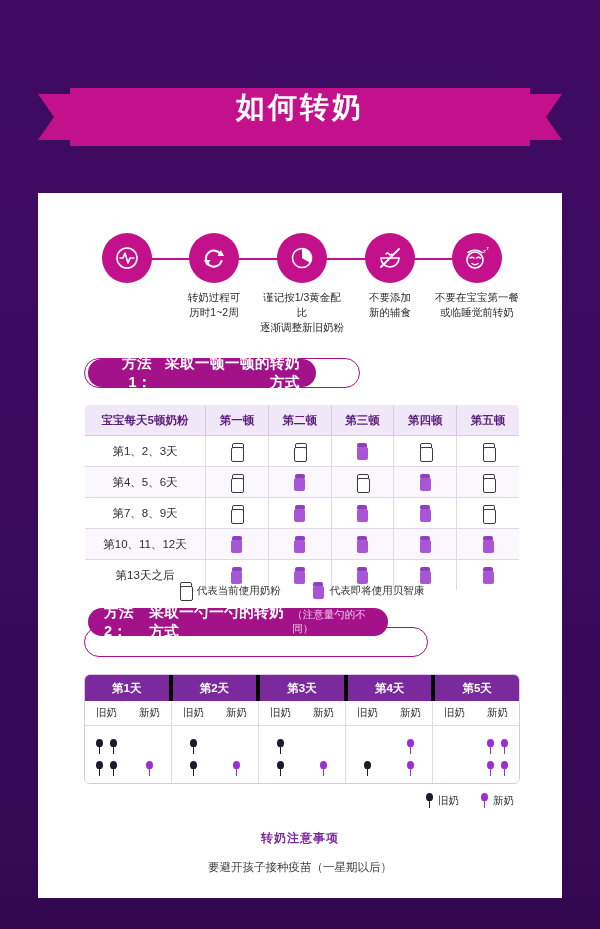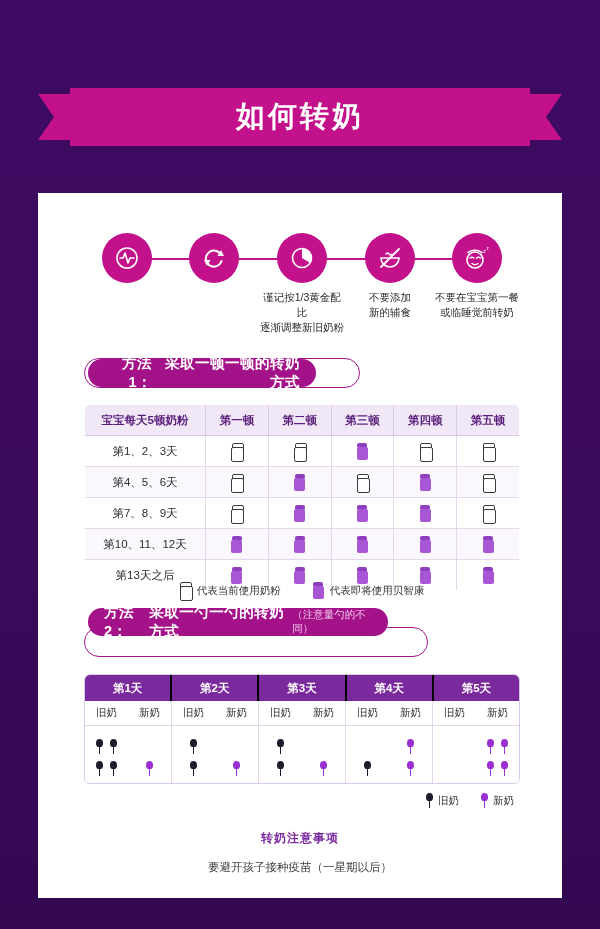--- a/index.html
+++ b/index.html
@@ -14,21 +14,21 @@
 
   
   .banner{position:absolute;top:88px;left:38px;width:524px;height:58px;}
   .banner .ribbon-left,.banner .ribbon-right{
     position:absolute;top:6px;width:46px;height:46px;background:#c2118b;
   }
   .banner .ribbon-left{left:0;clip-path:polygon(0 0,100% 0,100% 100%,0 100%,16px 50%);}
   .banner .ribbon-right{right:0;clip-path:polygon(0 0,100% 0,calc(100% - 16px) 50%,100% 100%,0 100%);}
   .banner .plate{
     position:absolute;left:32px;right:32px;top:0;height:58px;
-    background:#c2118b;display:flex;align-items:center;justify-content:center;
+    background:#c2118b;display:flex;justify-content:center;
   }
   .banner .plate span{
     color:#fff;font-size:29px;font-weight:bold;letter-spacing:3px;
   }
 
   
   .card{
     position:absolute;left:38px;top:193px;width:524px;height:705px;
     background:#ffffff;
   }
@@ -99,21 +99,21 @@
   .legend1 .item{display:flex;align-items:center;gap:6px;}
 
   
   .tbl2{
     position:absolute;left:46px;top:481px;width:436px;height:110px;
     border:1px solid #d9c9e6;border-radius:6px;box-sizing:border-box;overflow:hidden;
   }
   .t2head{display:flex;height:26px;}
   .t2head .c{
     flex:1;background:#7b2a9e;color:#fff;font-size:11.5px;font-weight:bold;
-    display:flex;align-items:center;justify-content:center;border-right:2px solid #000000;
+    display:flex;align-items:center;justify-content:center;border-right:4px solid #000000;
   }
   .t2head .c:last-child{border-right:none;}
   .t2sub{display:flex;height:24px;background:#fff;border-bottom:1px solid #e3d6ed;}
   .t2sub .g{flex:1;display:flex;border-right:1px solid #e3d6ed;}
   .t2sub .g:last-child{border-right:none;}
   .t2sub .g span{
     flex:1;display:flex;align-items:center;justify-content:center;
     font-size:10.5px;color:#333;
   }
   .t2body{display:flex;height:58px;background:#fff;}
@@ -173,20 +173,22 @@
       </div>
 
       <div class="step s1">
         <div class="bub">
           <svg width="26" height="26" viewBox="0 0 26 26">
             <path d="M20 10 A8 8 0 1 0 20.5 16" fill="none" stroke="#fff" stroke-width="2" stroke-linecap="round"></path>
             <polygon points="20,5 23,11 16.5,11" fill="#fff"></polygon>
             <polygon points="6,21 3,15 9.5,15" fill="#fff"></polygon>
           </svg>
         </div>
+        <div class="cap">转奶过程可
+历时1~2周</div>
       </div>
 
       <div class="step s2">
         <div class="bub">
           <svg width="26" height="26" viewBox="0 0 26 26">
             <circle cx="13" cy="13" r="9.5" fill="none" stroke="#fff" stroke-width="1.6"></circle>
             <path d="M13 13 L13 3.5 A9.5 9.5 0 0 1 21.2 18.1 Z" fill="#fff"></path>
           </svg>
         </div>
         <div class="cap">谨记按1/3黄金配比

